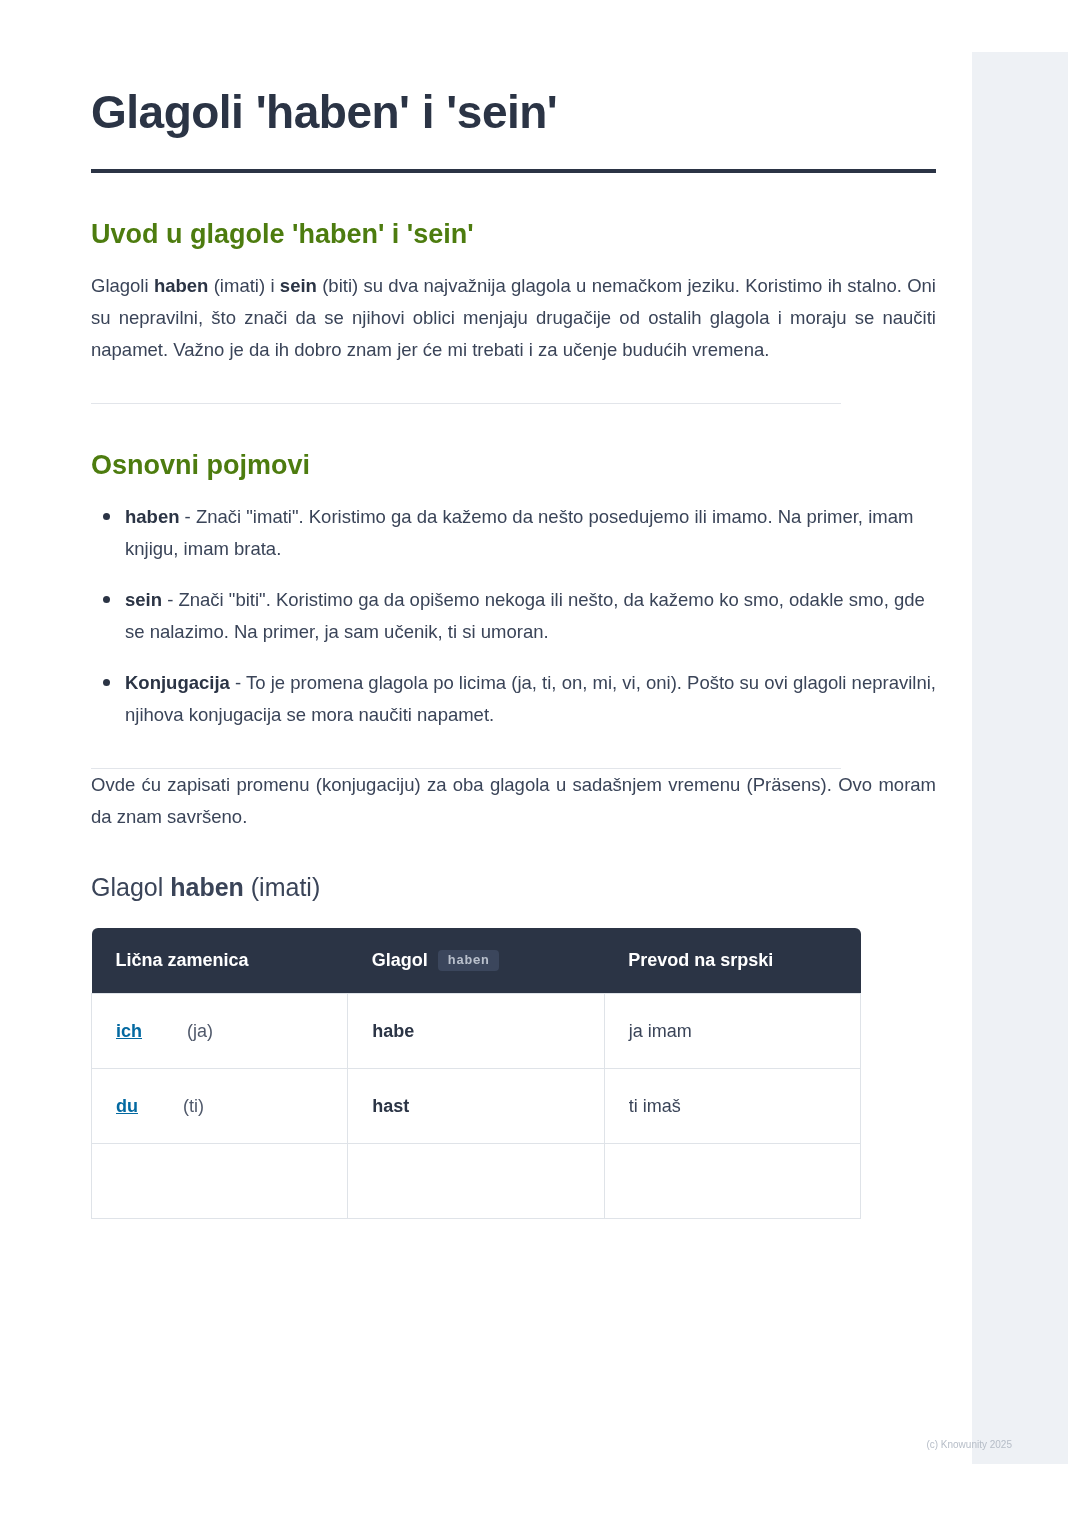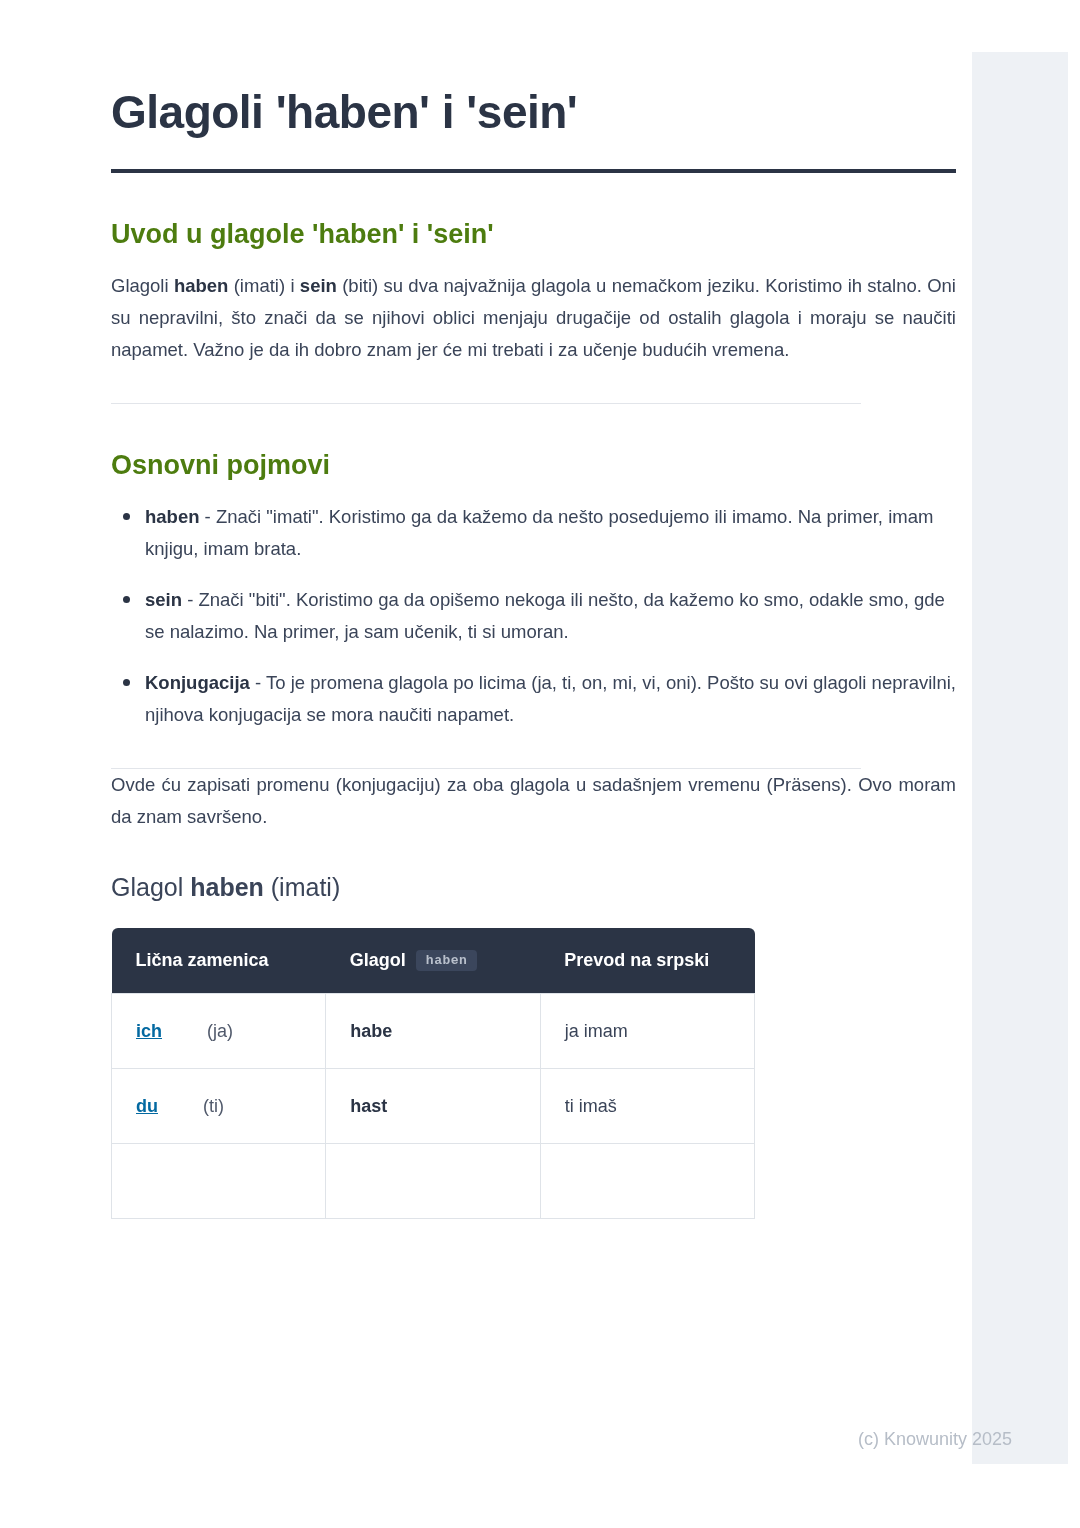--- a/index.html
+++ b/index.html
@@ -37,21 +37,20 @@
     top: 52px;
     width: 96px;
     height: 1412px;
     background: #eef1f5;
   }
   .content {
     position: absolute;
     left: 91px;
     top: 0;
     width: 845px;
-    margin-left: 20px;
   }
   h1.doc-title {
     font-size: 46px;
     line-height: 1.15;
     font-weight: bold;
     margin: 86px 0 0 0;
     letter-spacing: -0.5px;
     color: #2b3445;
   }
   .title-rule {
@@ -114,21 +113,21 @@
   }
   .b {
     font-weight: bold;
     color: #2b3445;
   }
   .i {
   }
   table.conj {
     border-collapse: collapse;
     margin-top: 26px;
-    width: 644px;
+    width: 770px;
     table-layout: fixed;
   }
   table.conj th {
     background: #2b3445;
     color: #ffffff;
     text-align: left;
     font-size: 18px;
     font-weight: bold;
     padding: 22px 24px;
   }
@@ -154,21 +153,21 @@
     margin-left: 10px;
     vertical-align: middle;
     letter-spacing: 0.5px;
   }
   .pron-strong { font-weight: bold; color: #0369a1; text-decoration: underline; }
   .pron-light { font-weight: normal; color: #50596b; padding-left: 40px; }
   .watermark {
     position: absolute;
     right: 68px;
     bottom: 78px;
-    font-size: 18px;
+    font-size: 10px;
     color: #b6bdc7;
   }
 </style>
 </head>
 <body>
 
 <div class="page">
 
   <div class="right-gutter">
     <div class="gutter-strip"></div>

